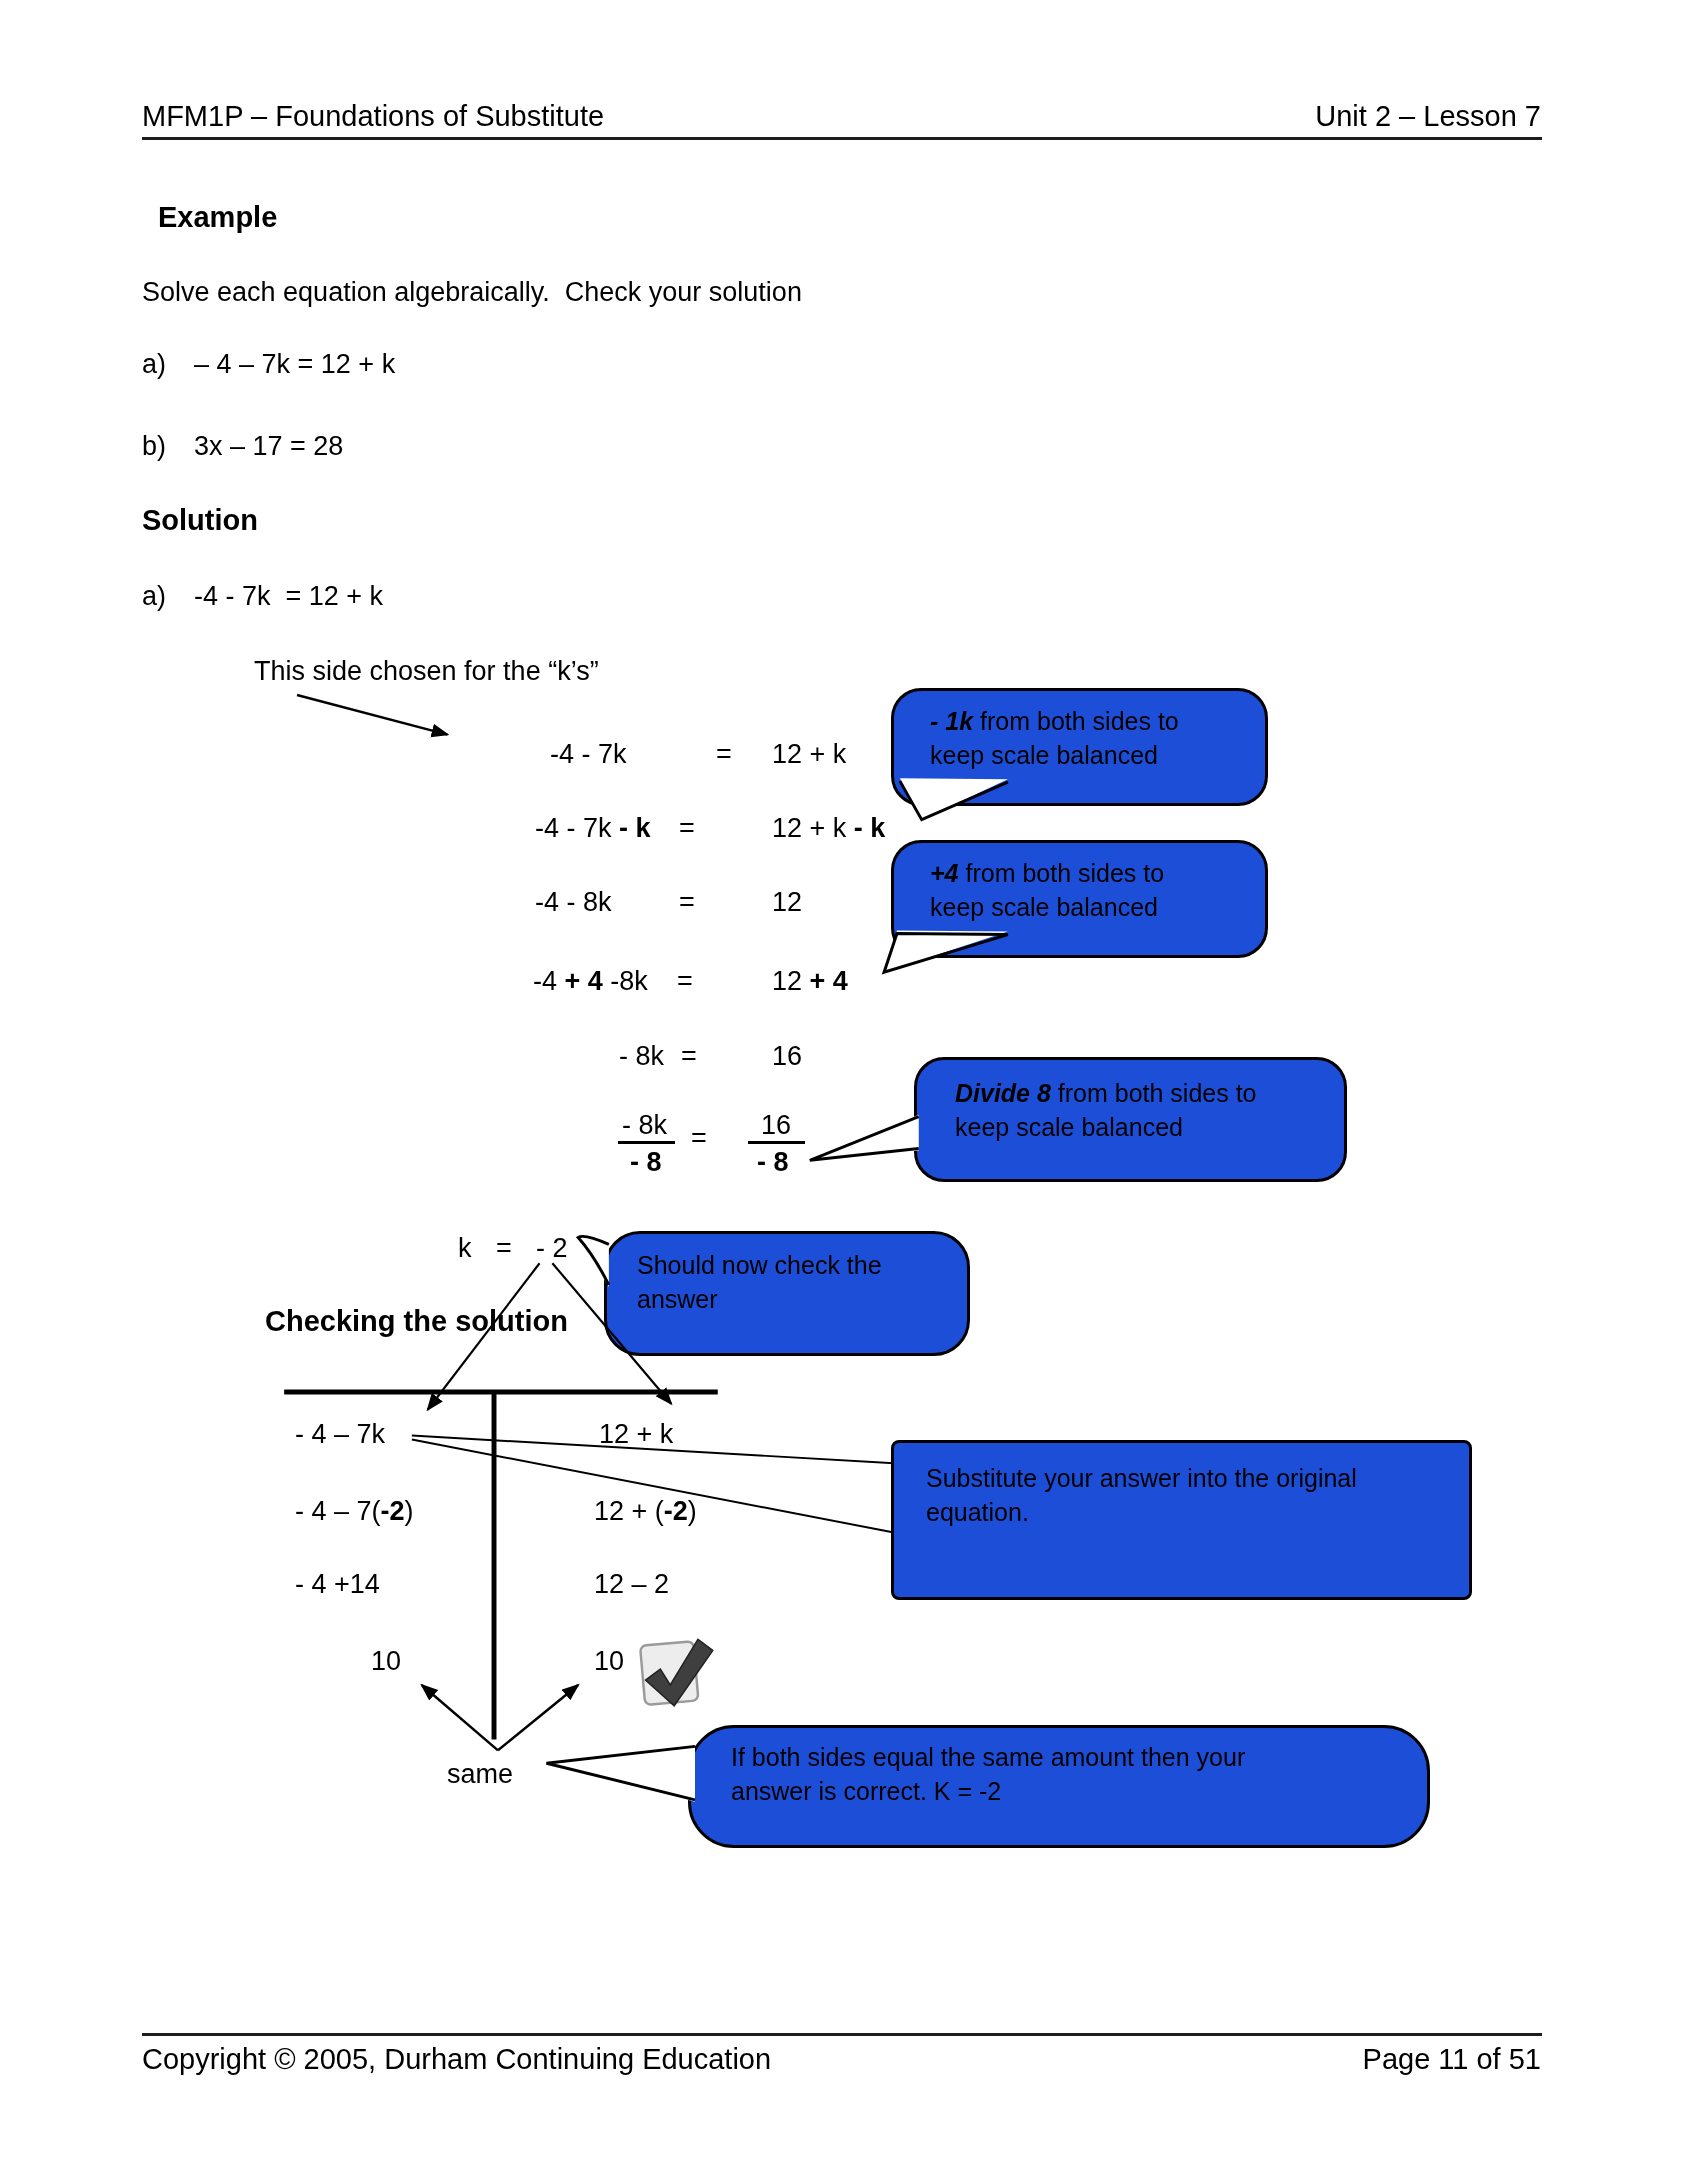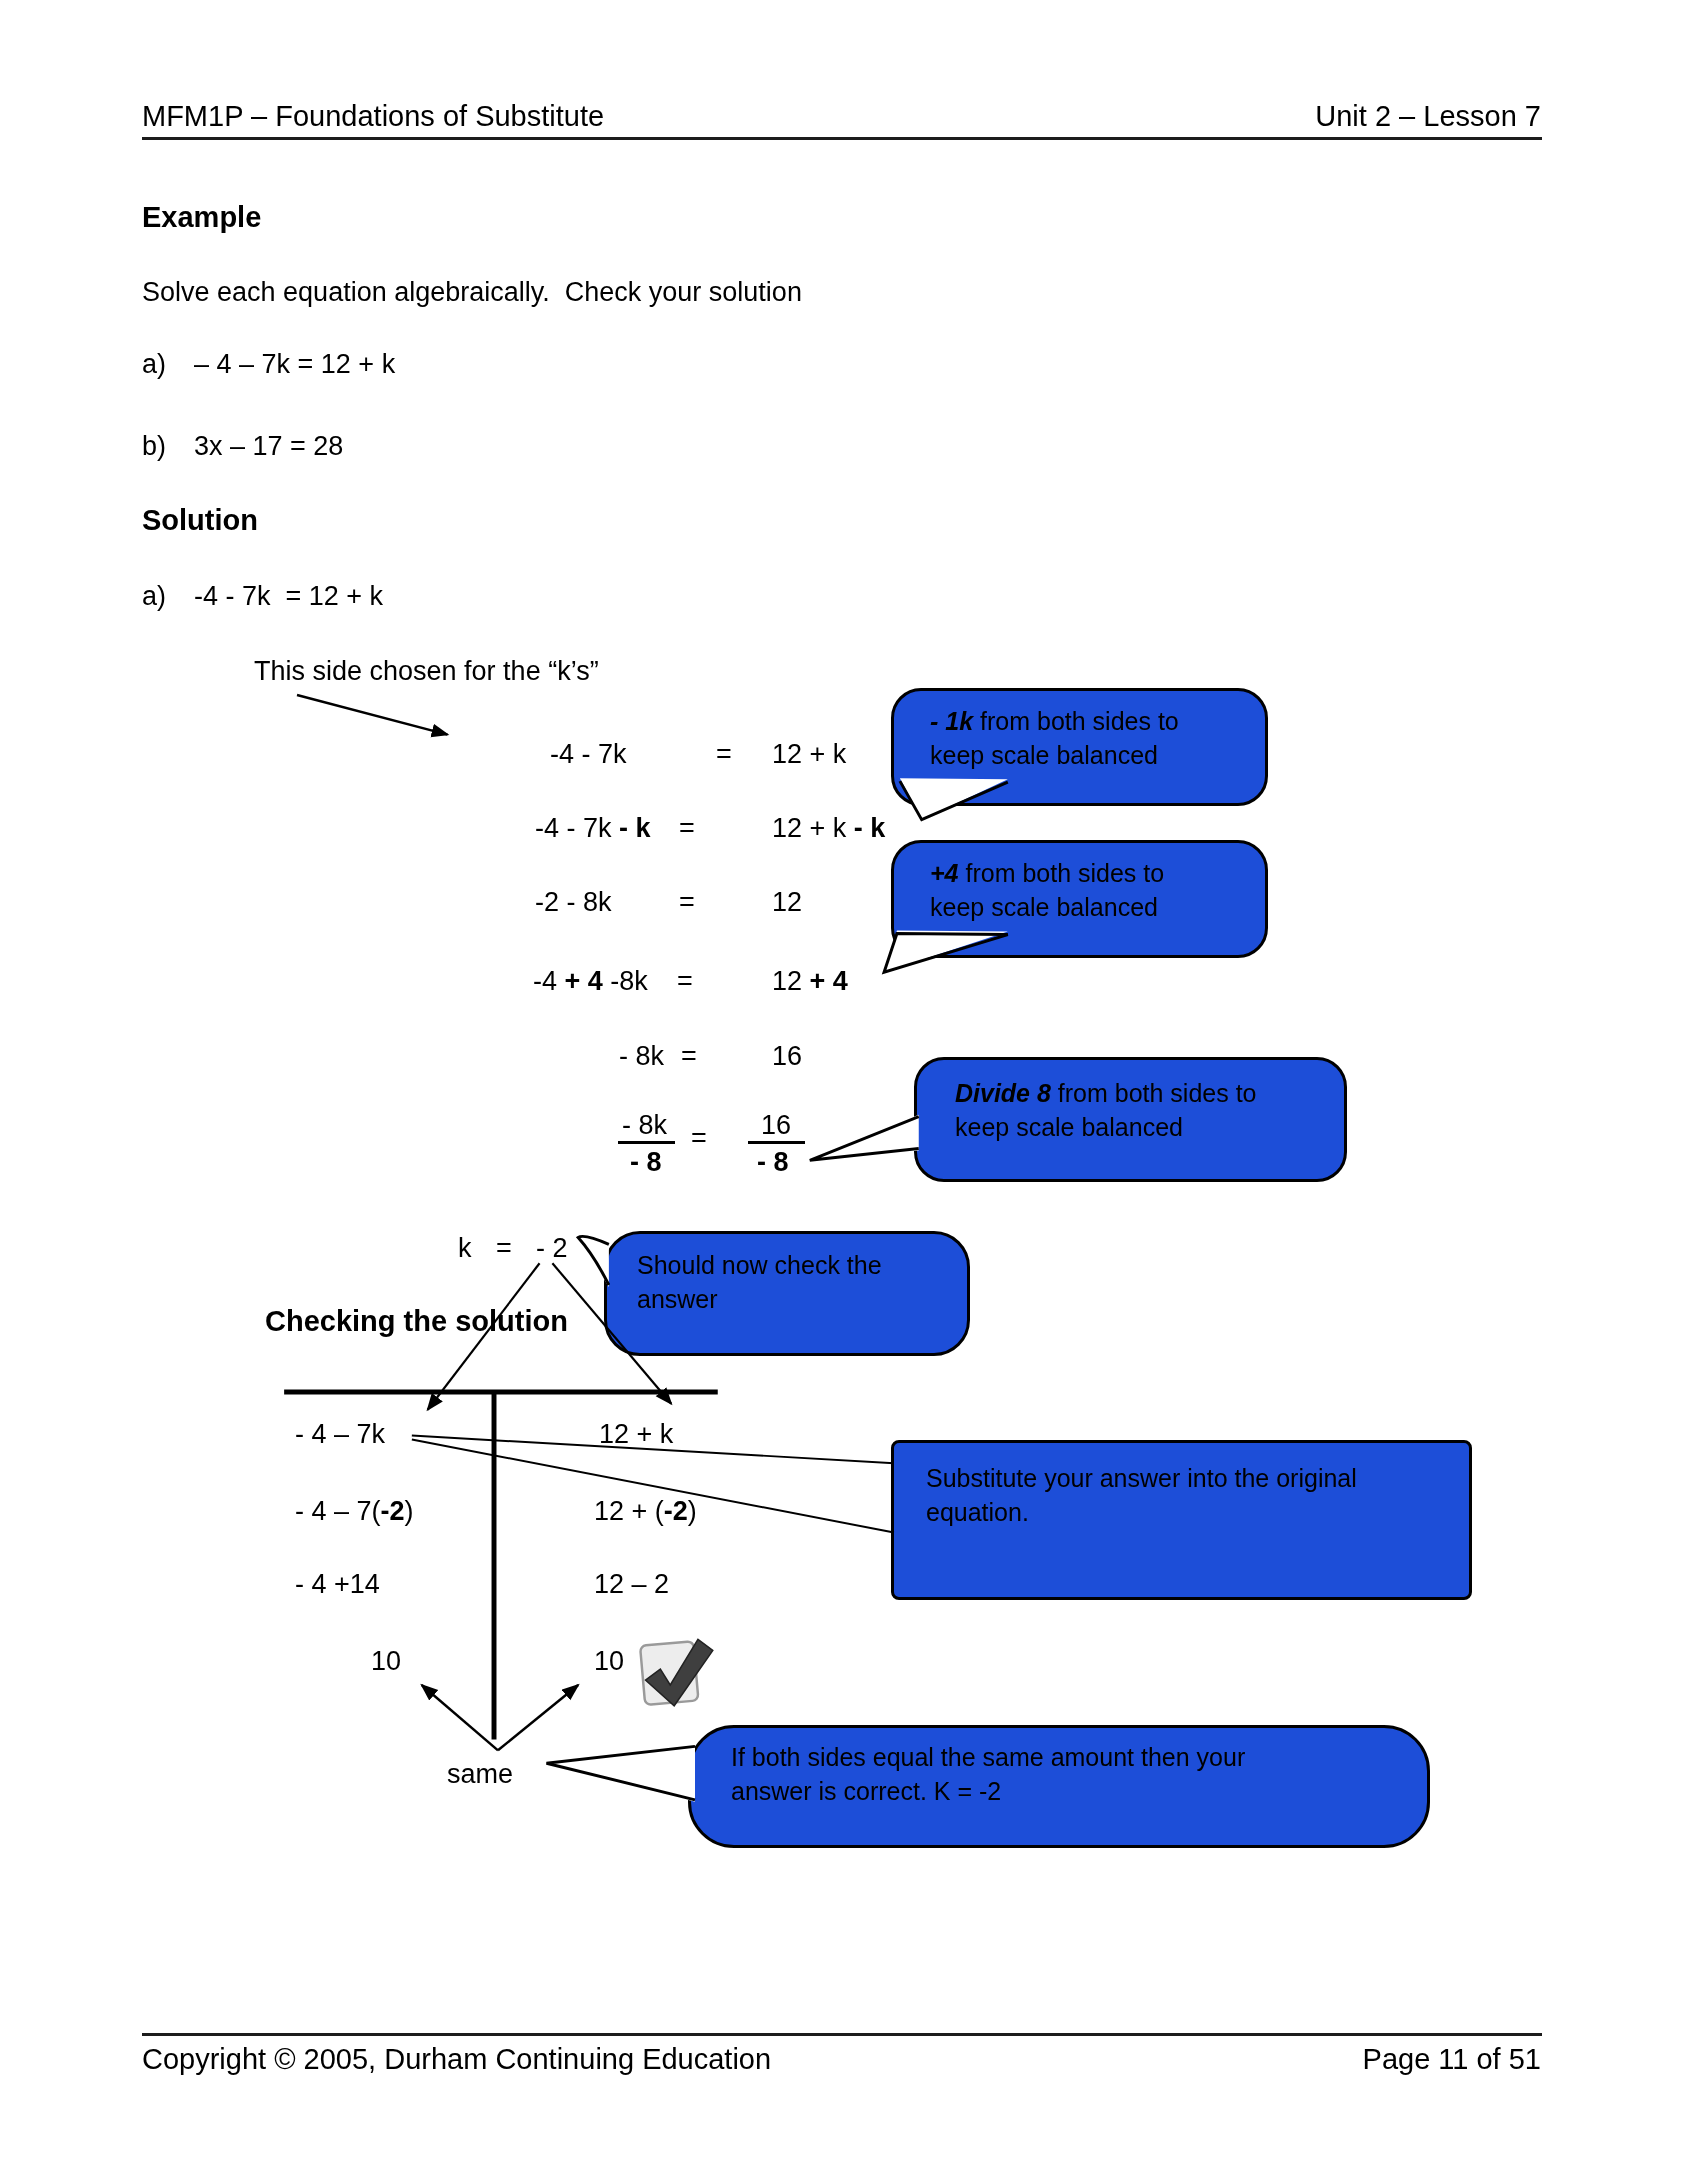--- a/index.html
+++ b/index.html
@@ -25,21 +25,21 @@
 </style>
 </head>
 <body>
 
 <div class="page">
 
   <div class="t h txt" style="left:142px;top:100px;">MFM1P – Foundations of Substitute</div>
   <div class="t h txt" style="right:142px;top:100px;">Unit 2 – Lesson 7</div>
   <div class="rule" style="left:142px;top:137px;width:1400px;"></div>
 
-  <div class="t heading txt" style="left:142px;top:201px;">Example</div>
+  <div class="t heading txt" style="left:158px;top:201px;">Example</div>
   <div class="t txt" style="left:142px;top:276px;">Solve each equation algebraically.  Check your solution</div>
 
   <div class="t txt" style="left:142px;top:348px;">a)</div>
   <div class="t txt" style="left:194px;top:348px;">– 4 – 7k = 12 + k</div>
 
   <div class="t txt" style="left:142px;top:430px;">b)</div>
   <div class="t txt" style="left:194px;top:430px;">3x – 17 = 28</div>
 
   <div class="t heading txt" style="left:142px;top:504px;">Solution</div>
 
@@ -49,21 +49,21 @@
   <div class="t txt" style="left:254px;top:655px;">This side chosen for the “k’s”</div>
 
   <div class="t txt" style="left:550px;top:738px;">-4 - 7k</div>
   <div class="t txt" style="left:716px;top:738px;">=</div>
   <div class="t txt" style="left:772px;top:738px;">12 + k</div>
 
   <div class="t txt" style="left:535px;top:812px;"><span>-4 - 7k </span><span class="b">- k</span></div>
   <div class="t txt" style="left:679px;top:812px;">=</div>
   <div class="t txt" style="left:772px;top:812px;"><span>12 + k </span><span class="b">- k</span></div>
 
-  <div class="t txt" style="left:535px;top:886px;">-2 - 8k</div>
+  <div class="t txt" style="left:535px;top:886px;">-4 - 8k</div>
   <div class="t txt" style="left:679px;top:886px;">=</div>
   <div class="t txt" style="left:772px;top:886px;">12</div>
 
   <div class="t txt" style="left:533px;top:965px;"><span>-4 </span><span class="b">+ 4</span><span> -8k</span></div>
   <div class="t txt" style="left:677px;top:965px;">=</div>
   <div class="t txt" style="left:772px;top:965px;"><span>12 </span><span class="b">+ 4</span></div>
 
   <div class="t txt" style="left:619px;top:1040px;">- 8k</div>
   <div class="t txt" style="left:681px;top:1040px;">=</div>
   <div class="t txt" style="left:772px;top:1040px;">16</div>

